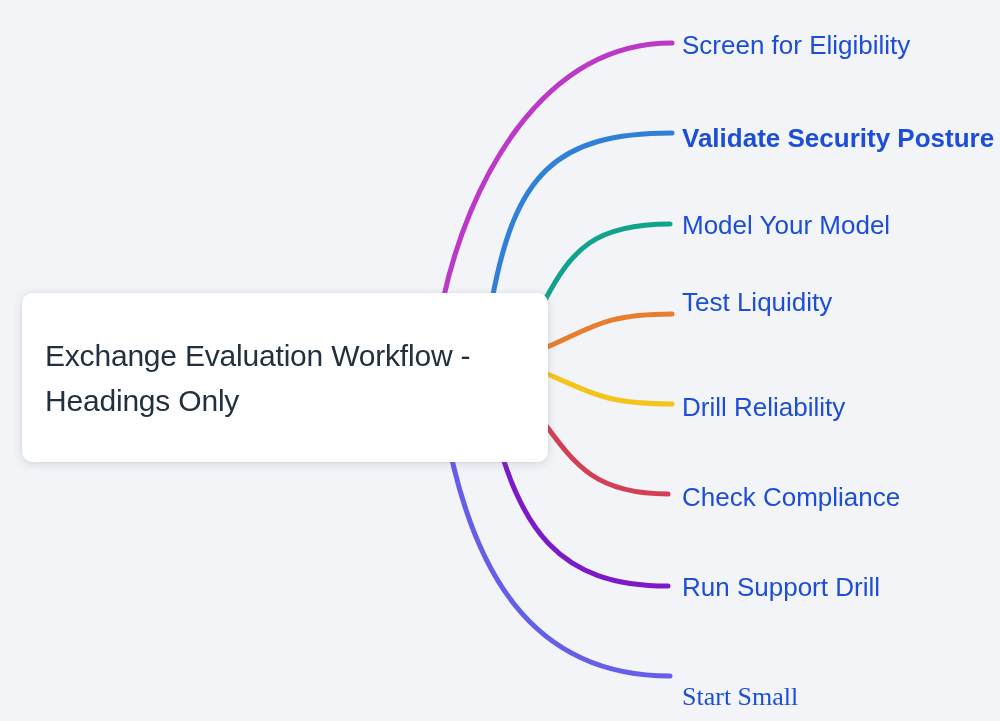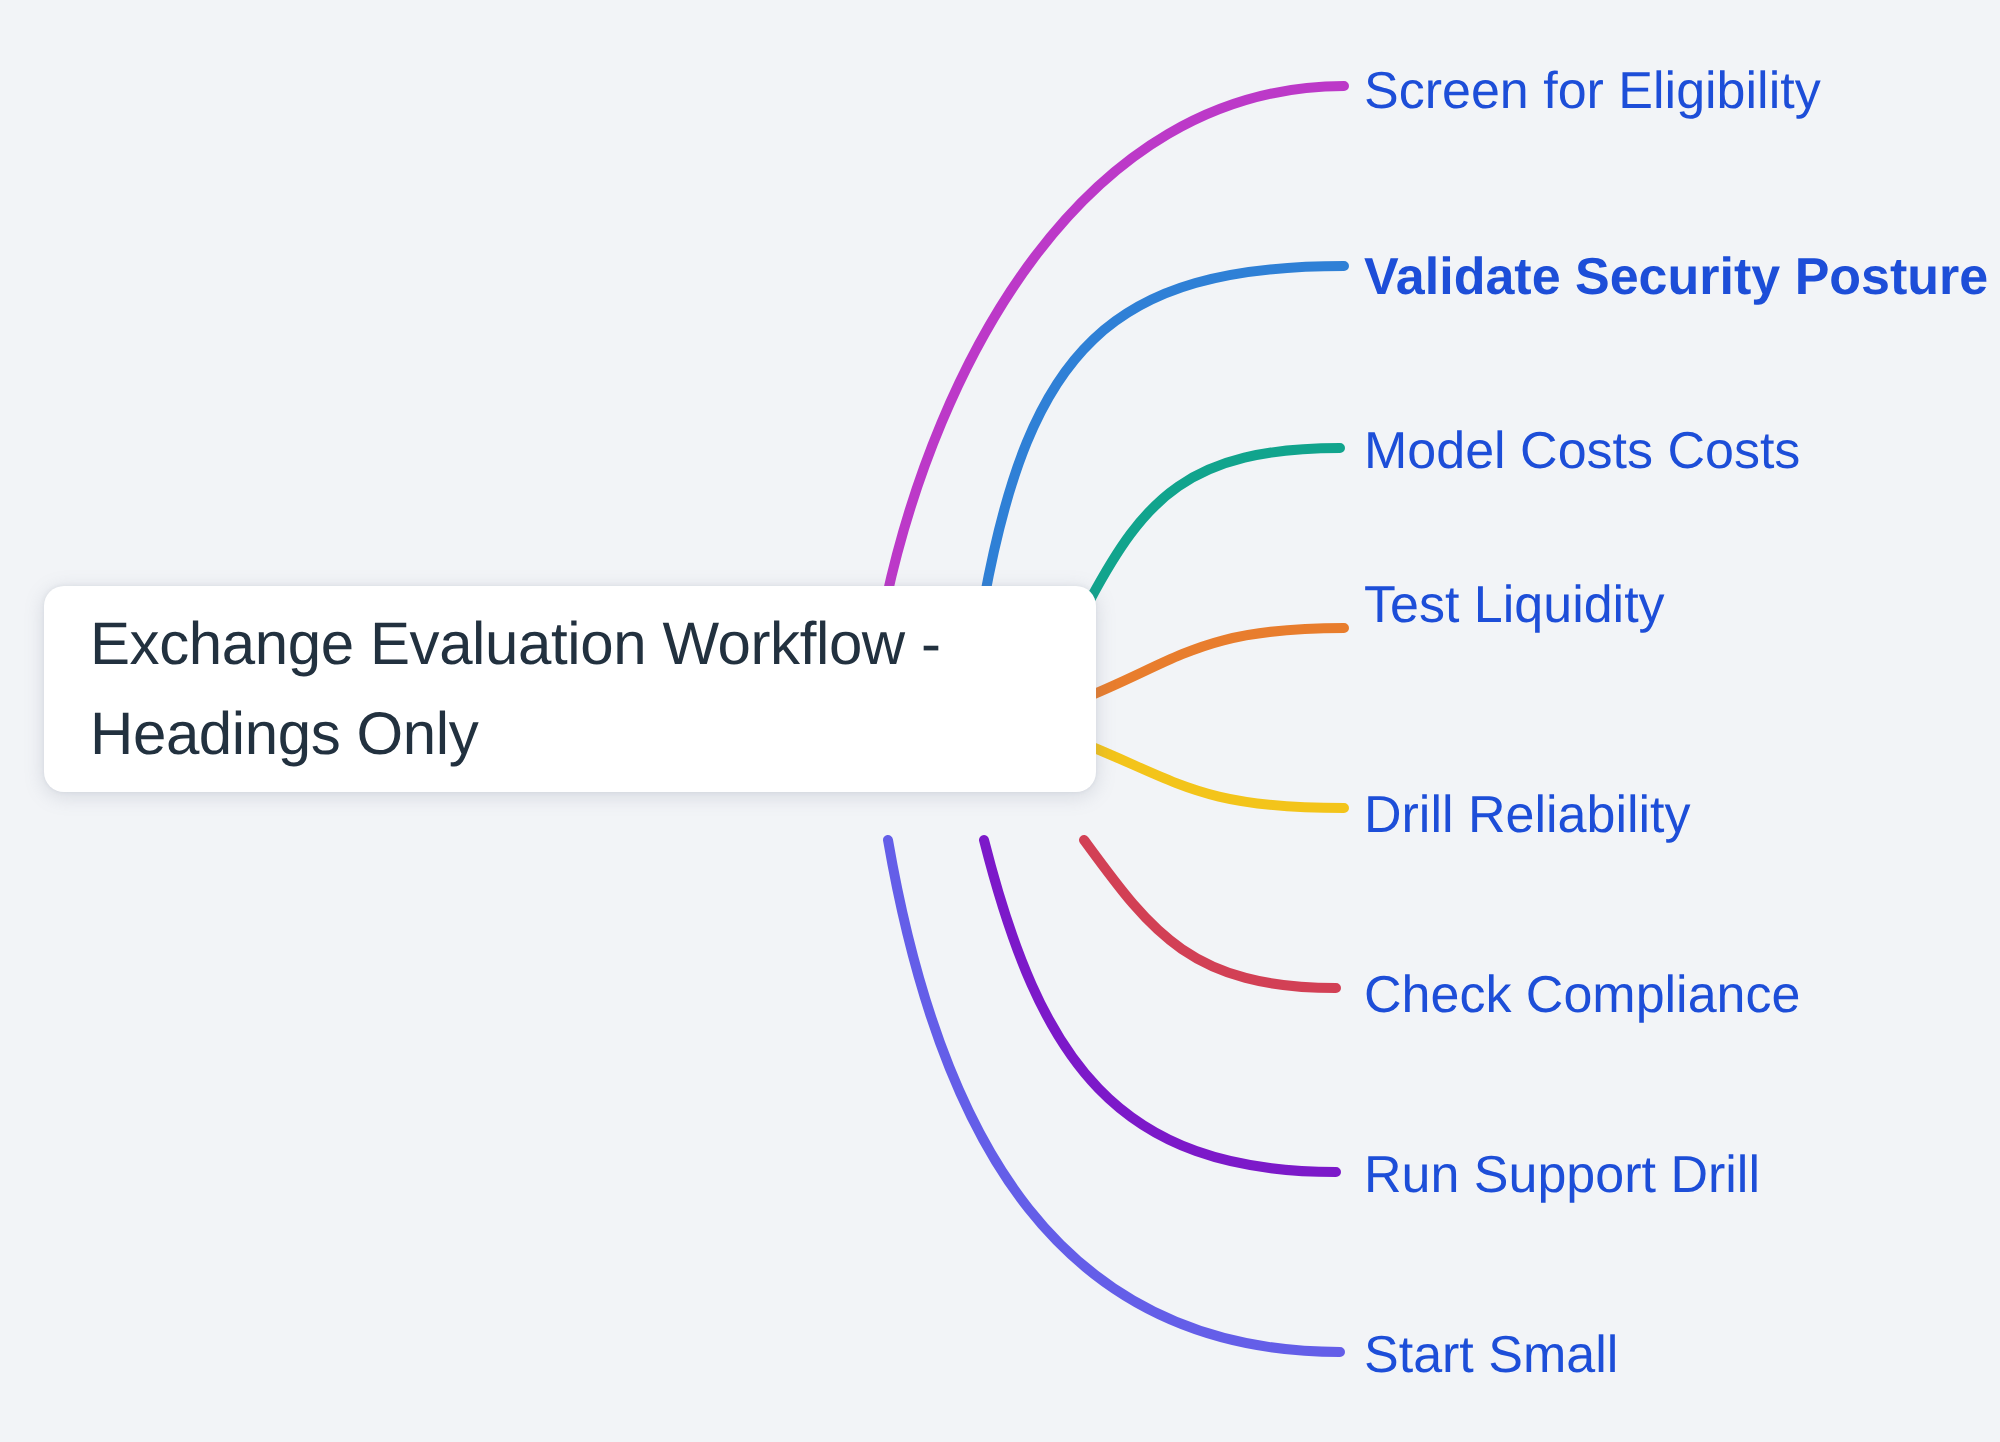--- a/index.html
+++ b/index.html
@@ -19,21 +19,21 @@
     position: absolute;
     left: 0;
     top: 0;
     z-index: 1;
   }
   .root-node {
     position: absolute;
     left: 22px;
     top: 293px;
     width: 526px;
-    height: 103px;
+    height: 169px;
     background: #ffffff;
     border-radius: 10px;
     box-shadow: 0 2px 10px rgba(110, 120, 140, 0.22), 0 0 2px rgba(110, 120, 140, 0.12);
     display: flex;
     align-items: center;
     padding: 0 23px;
     box-sizing: border-box;
     z-index: 2;
     cursor: default;
     justify-content: center;
@@ -74,21 +74,21 @@
       <path d="M 444,420 C 470,570 530,676 670,676" fill="none" stroke="#645ee8" stroke-width="5" stroke-linecap="round"></path>
     </svg>
 
   <div class="root-node">
     <span class="root-title">Exchange Evaluation Workflow - Headings Only</span>
   </div>
 
   <div id="labels">
       <div class="branch-label" style="top: 28px;">Screen for Eligibility</div>
       <div class="branch-label" style="top: 121px; font-weight: bold;">Validate Security Posture</div>
-      <div class="branch-label" style="top: 208px;">Model Costs Costs</div>
+      <div class="branch-label" style="top: 208px;">Model Your Model</div>
       <div class="branch-label" style="top: 285px;">Test Liquidity</div>
       <div class="branch-label" style="top: 390px;">Drill Reliability</div>
       <div class="branch-label" style="top: 480px;">Check Compliance</div>
       <div class="branch-label" style="top: 570px; text-align: right;">Run Support Drill</div>
-      <div class="branch-label" style="top: 660px;">Start Small</div>
+      <div class="branch-label" style="top: 680px; font-family: Liberation Serif, serif;">Start Small</div>
     </div>
 
 </div>
 
 </body></html>

